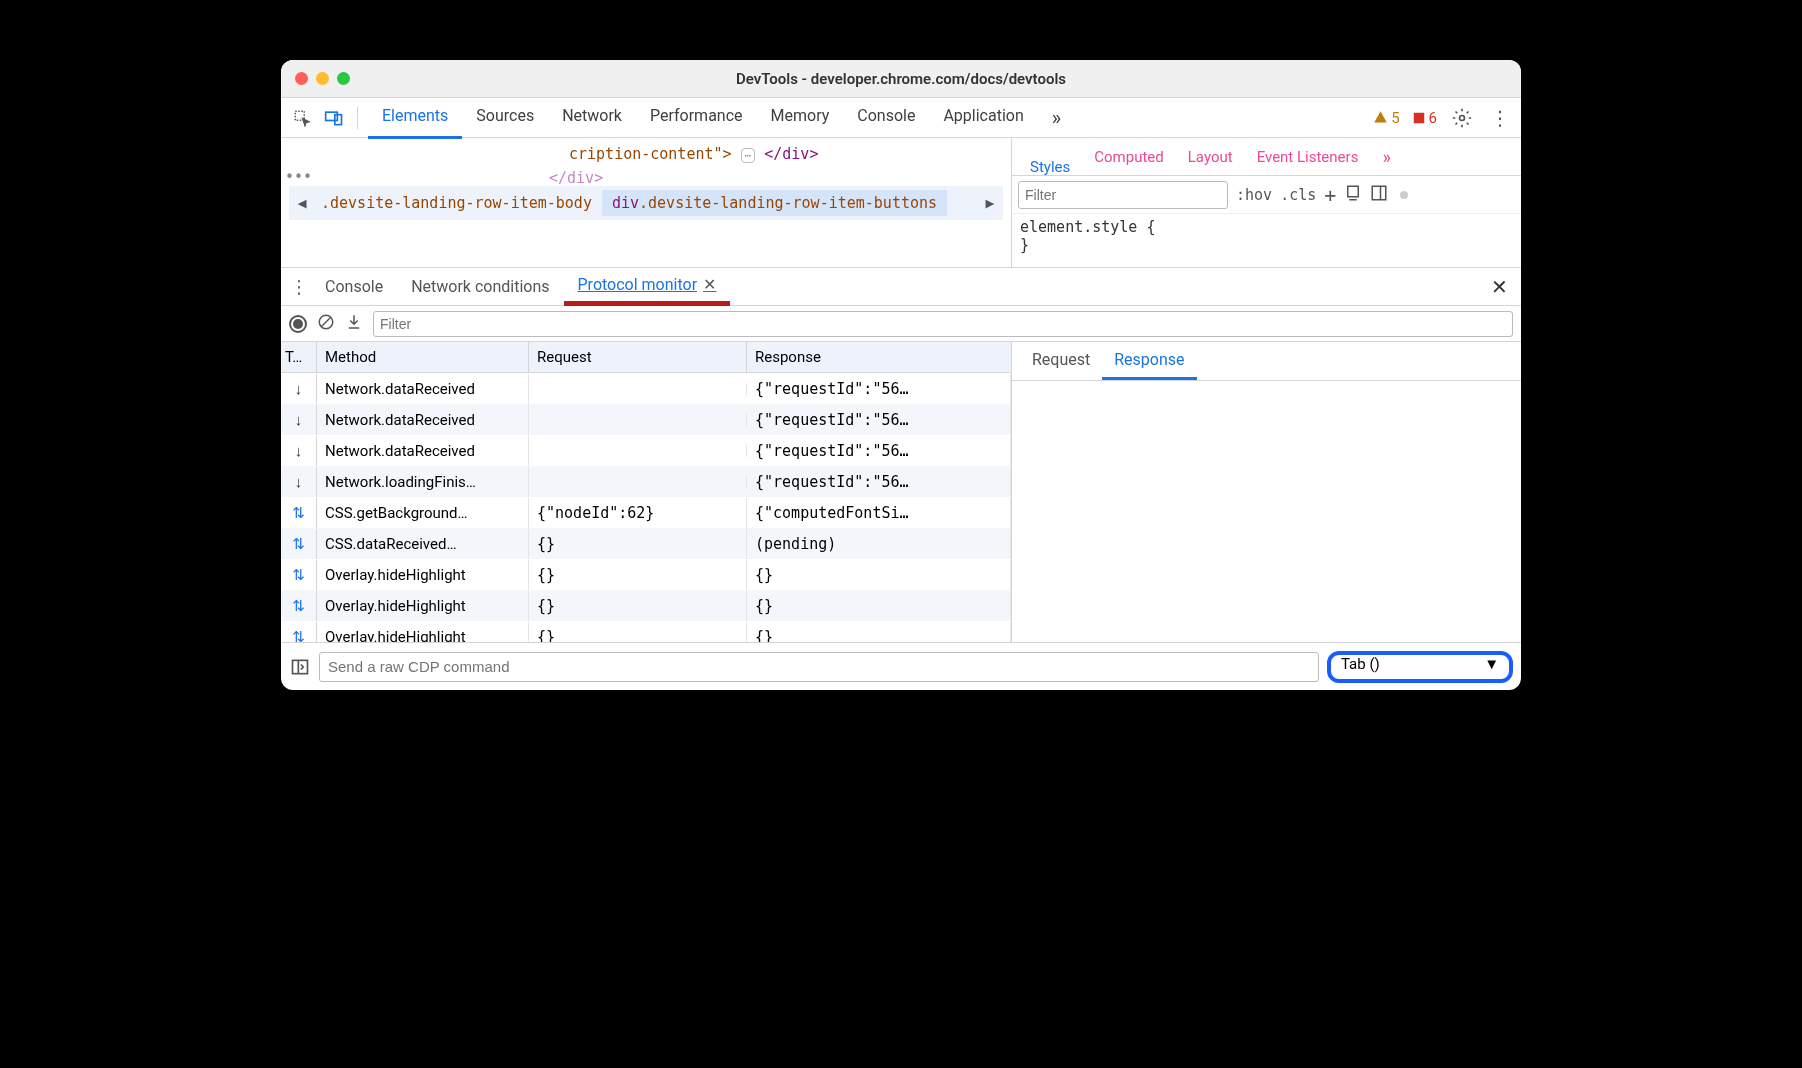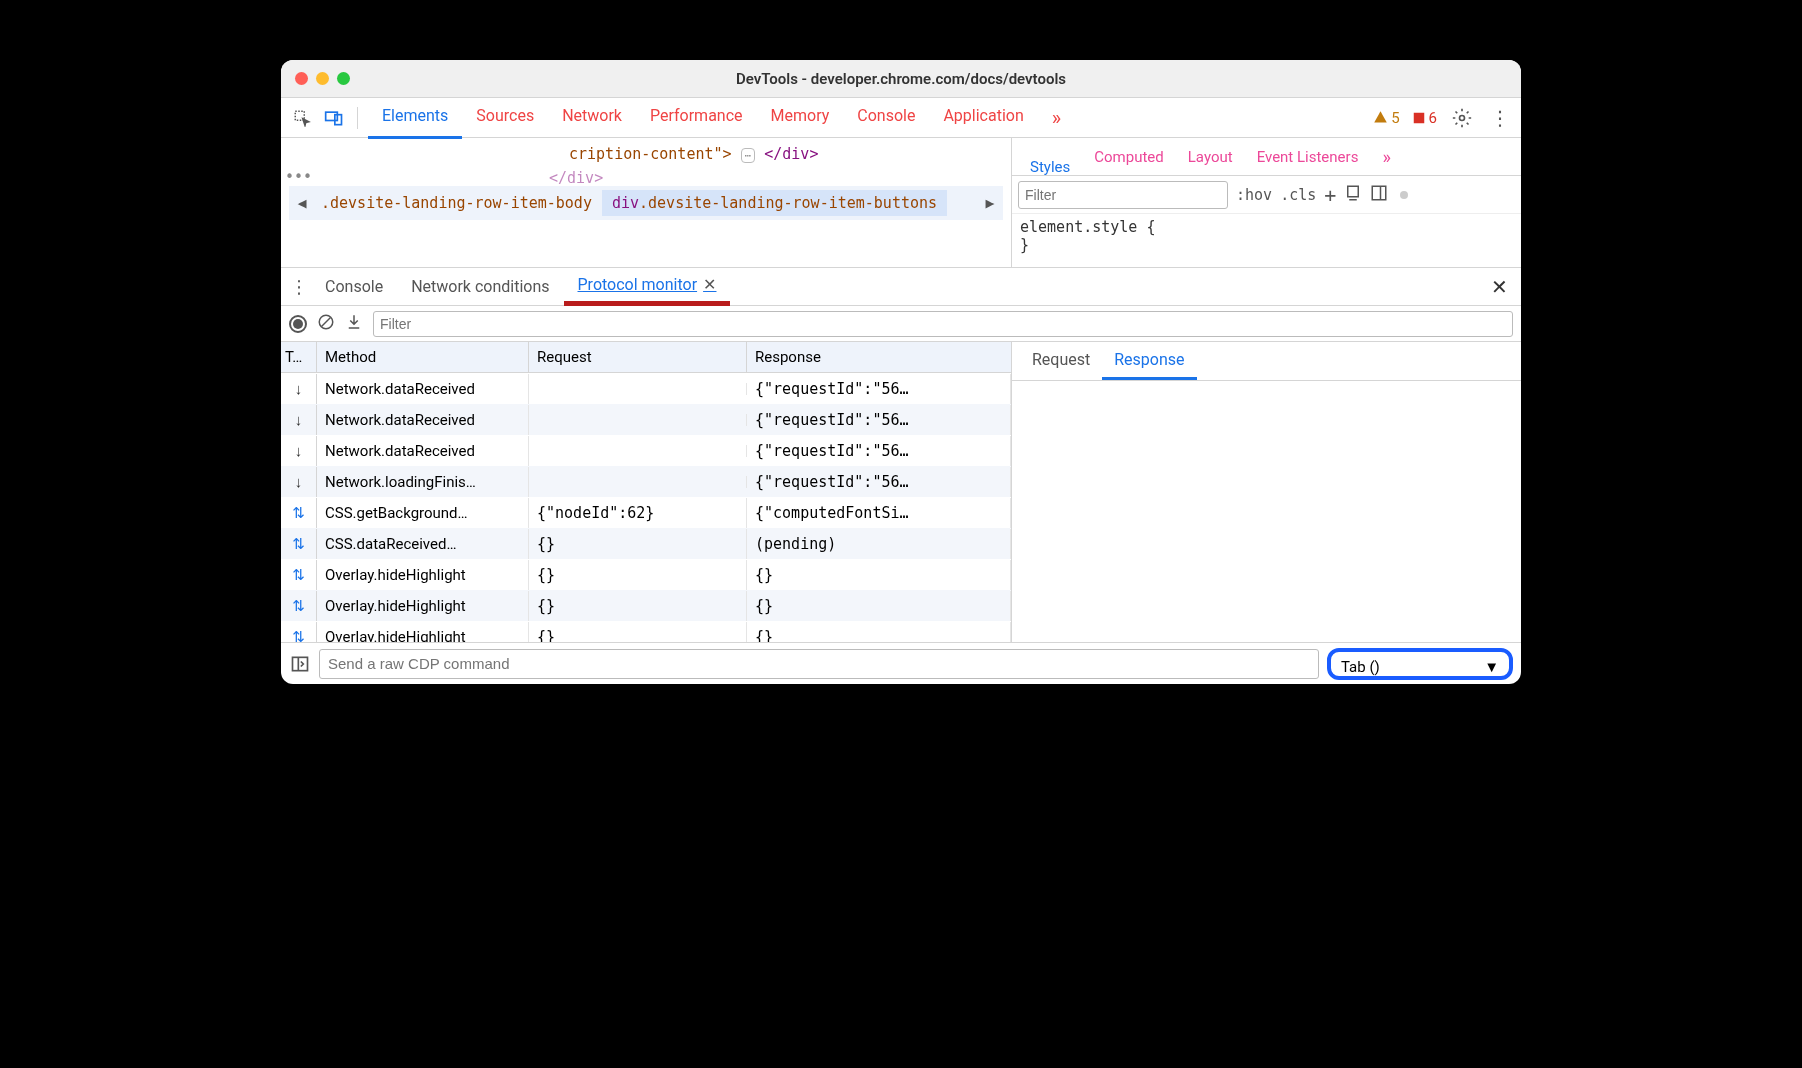--- a/index.html
+++ b/index.html
@@ -41,21 +41,21 @@
   display: flex;
   align-items: center;
   border-bottom: 1px solid #d5d5d5;
   padding: 0 8px;
   gap: 6px;
   font-size: 16px;
 }
 .toolbar .icon-btn { width: 26px; height: 26px; display:flex; align-items:center; justify-content:center; color:#555; cursor:pointer; }
 .toolbar .sep { width:1px; height:22px; background:#d5d5d5; margin:0 4px; }
 .tabs { display:flex; gap: 0; }
-.tab { padding: 9px 14px; color:#ef4444; cursor:pointer; font-size:16px; }
+.tab { padding: 9px 14px; color:#404040; cursor:pointer; font-size:16px; }
 .tab.active { color:#1a73e8; border-bottom: 3px solid #1a73e8; }
 .toolbar-right { margin-left:auto; display:flex; align-items:center; gap:12px; }
 .warn { color:#c27c0e; display:flex; align-items:center; gap:3px; font-size:15px; }
 .err { color:#d93025; display:flex; align-items:center; gap:3px; font-size:15px; }
 
 .main-split { display:flex; height: 130px; border-bottom:1px solid #d5d5d5; }
 .elements-panel { flex:1; overflow:hidden; font-family: Menlo, monospace; font-size:15px; color:#333; padding: 4px 8px; position:relative; }
 .code-line { white-space: nowrap; line-height:1.6; }
 .code-line .tag { color: #881280; }
 .code-line .attr { color: #994500; }
@@ -101,24 +101,24 @@
 .pm-row:nth-child(even){ background:#f3f6fb; }
 .pm-row .pm-col-m, .pm-row .pm-col-req, .pm-row .pm-col-res { border-right:1px solid #e5e5e5; }
 .dir-down { color:#333; }
 .dir-updown { color:#1a73e8; }
 
 .pm-right-tabs { display:flex; border-bottom:1px solid #d5d5d5; font-size:16px; padding:0 8px; }
 .pm-rtab { padding:8px 12px; color:#555; cursor:pointer; }
 .pm-rtab.active { color:#1a73e8; border-bottom:3px solid #1a73e8; }
 .pm-right-body { flex:1; display:flex; align-items:center; justify-content:center; color:#888; font-size:20px; font-weight:600; }
 
-.pm-cmd { display:flex; align-items:center; height:42px; padding:4px 8px; gap:8px; border-top:1px solid #d5d5d5; }
+.pm-cmd { display:flex; align-items:center; height:48px; padding:4px 8px; gap:8px; border-top:1px solid #d5d5d5; }
 .pm-cmd-icon { width:22px; height:22px; color:#555; display:flex; align-items:center; justify-content:center; }
 .pm-cmd-input { flex:1; height:30px; border:1px solid #bbb; border-radius:3px; padding:0 8px; font-size:15px; color:#888; }
-.pm-target { width:186px; height:32px; border:4px solid #1a5cff; border-radius:12px; display:flex; align-items:flex-end; justify-content:space-between; padding:0 10px; font-size:15px; cursor:pointer; }
+.pm-target { width:186px; height:32px; border:4px solid #1a5cff; border-radius:12px; display:flex; align-items:flex-start; justify-content:space-between; padding:0 10px; font-size:15px; cursor:pointer; }
 .mono { font-family: Menlo, monospace; }
 </style>
 </head>
 <body>
 
 <div class="window">
 
   <div class="titlebar">
     <div class="traffic">
       <div class="dot red"></div>

